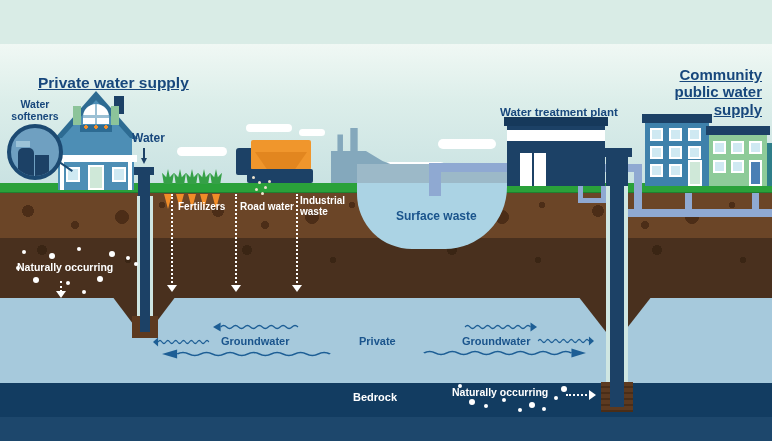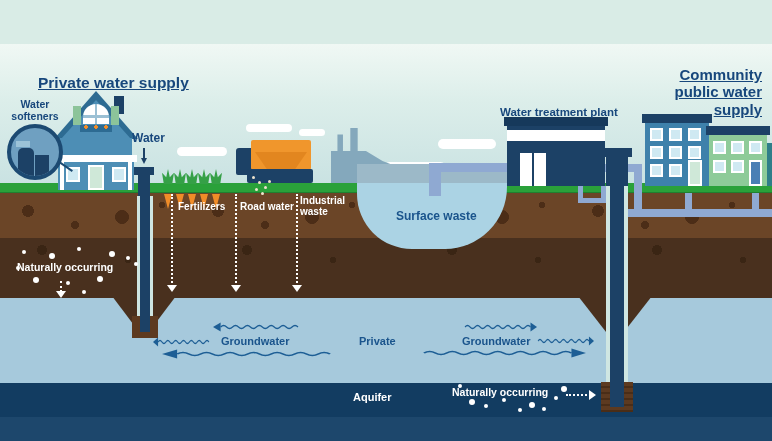--- a/index.html
+++ b/index.html
@@ -359,16 +359,16 @@
   <div class="lbl lbl-well">Water</div>
   <div class="lbl lbl-plant">Water treatment plant</div>
   <div class="lbl lbl-white lbl-fert">Fertilizers</div>
   <div class="lbl lbl-white lbl-salt">Road water</div>
   <div class="lbl lbl-white lbl-iwaste">Industrial waste</div>
   <div class="lbl lbl-surface">Surface waste</div>
   <div class="lbl lbl-white lbl-nat-l">Naturally occurring</div>
   <div class="lbl lbl-water lbl-gw-l">Groundwater</div>
   <div class="lbl lbl-water lbl-aquifer">Private</div>
   <div class="lbl lbl-water lbl-gw-r">Groundwater</div>
-  <div class="lbl lbl-bedrock">Aquifer</div>
+  <div class="lbl lbl-bedrock">Bedrock</div>
   <div class="lbl lbl-white lbl-nat-r">Naturally occurring</div>
 
 </div>
 
 </body></html>

